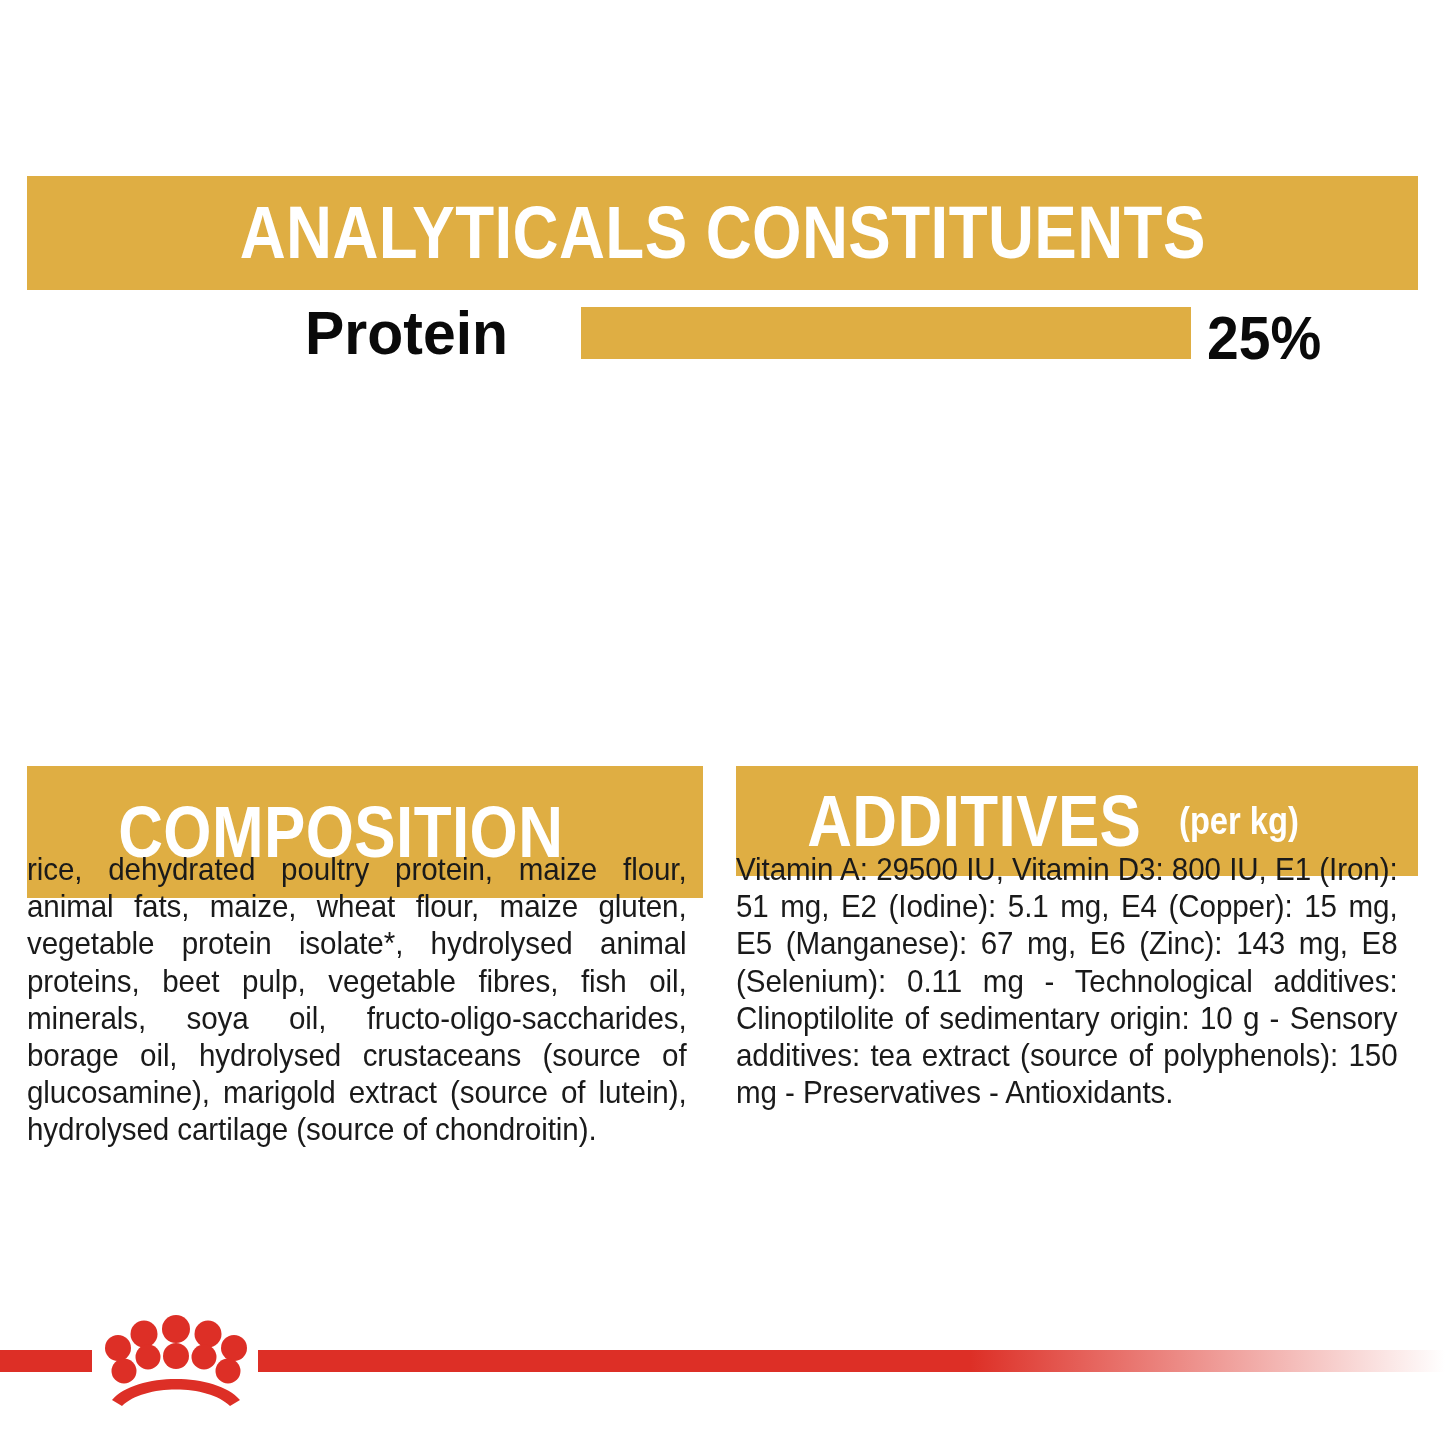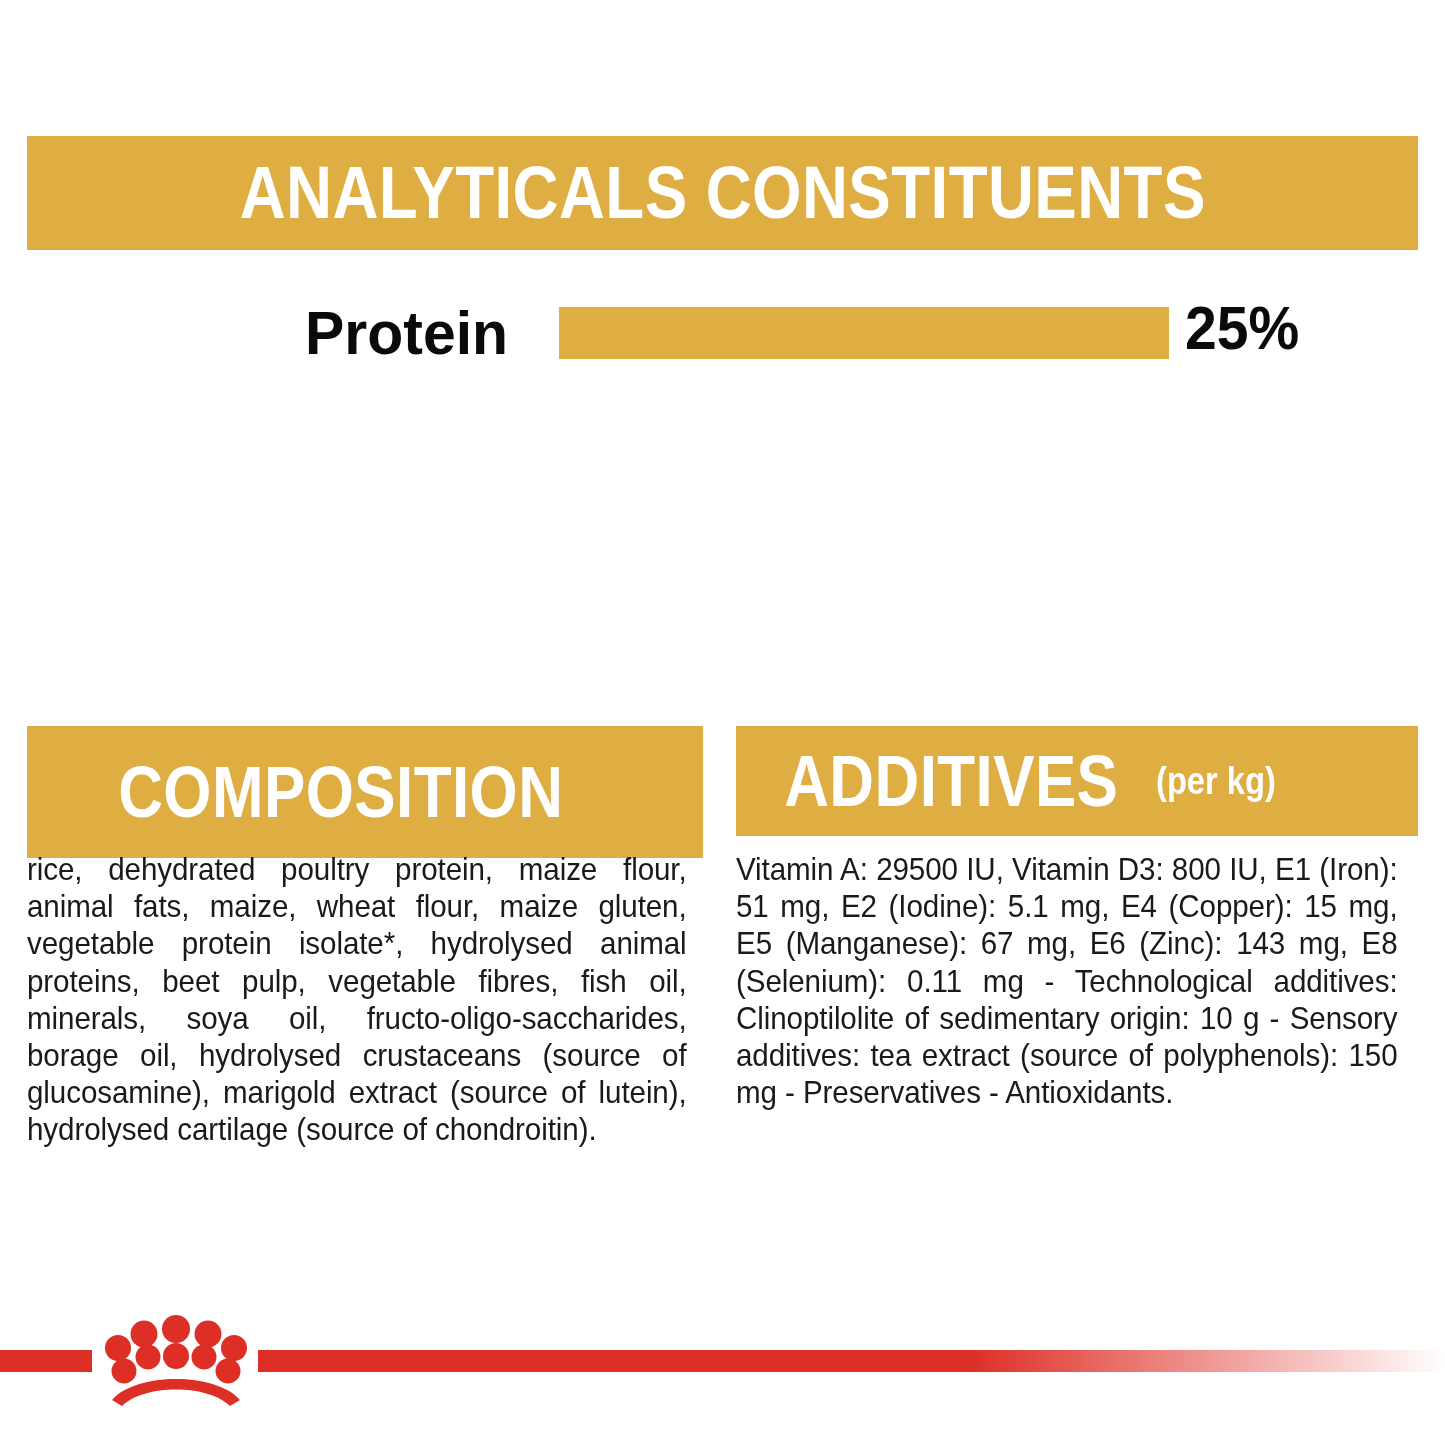--- a/index.html
+++ b/index.html
@@ -18,20 +18,21 @@
     height: 1445px;
     background: #ffffff;
   }
 
   
   .band {
     background: #dfae43;
     display: flex;
     align-items: center;
     overflow: hidden;
+    margin-top: 40px;
   }
 
   .band-title {
     color: #ffffff;
     font-weight: 700;
     letter-spacing: 0.5px;
     transform: scaleX(0.86);
     transform-origin: center center;
     white-space: nowrap;
     line-height: 1;
@@ -76,24 +77,24 @@
     font-weight: 700;
     color: #0a0a0a;
     line-height: 1;
     white-space: nowrap;
     transform: scaleX(0.95);
     transform-origin: right center;
   }
 
   .bar-track {
     position: absolute;
-    left: 536px;
+    left: 558px;
     height: 52px;
     display: flex;
-    align-items: flex-end;
+    align-items: flex-start;
   }
 
   .bar-fill {
     height: 52px;
     background: #dfae43;
   }
 
   .bar-value {
     margin-left: 16px;
     font-size: 62px;
@@ -118,21 +119,21 @@
 
   #composition-band .band-title { font-size: 72px; }
 
   #additives-band {
     position: absolute;
     left: 736px;
     top: 726px;
     width: 682px;
     height: 110px;
     justify-content: flex-start;
-    padding-left: 21px;
+    padding-left: 44px;
   }
 
   #additives-band .band-title { font-size: 72px; }
 
   .band-suffix {
     color: #ffffff;
     font-weight: 700;
     font-size: 38px;
     margin-left: 10px;
     transform: scaleX(0.86);

